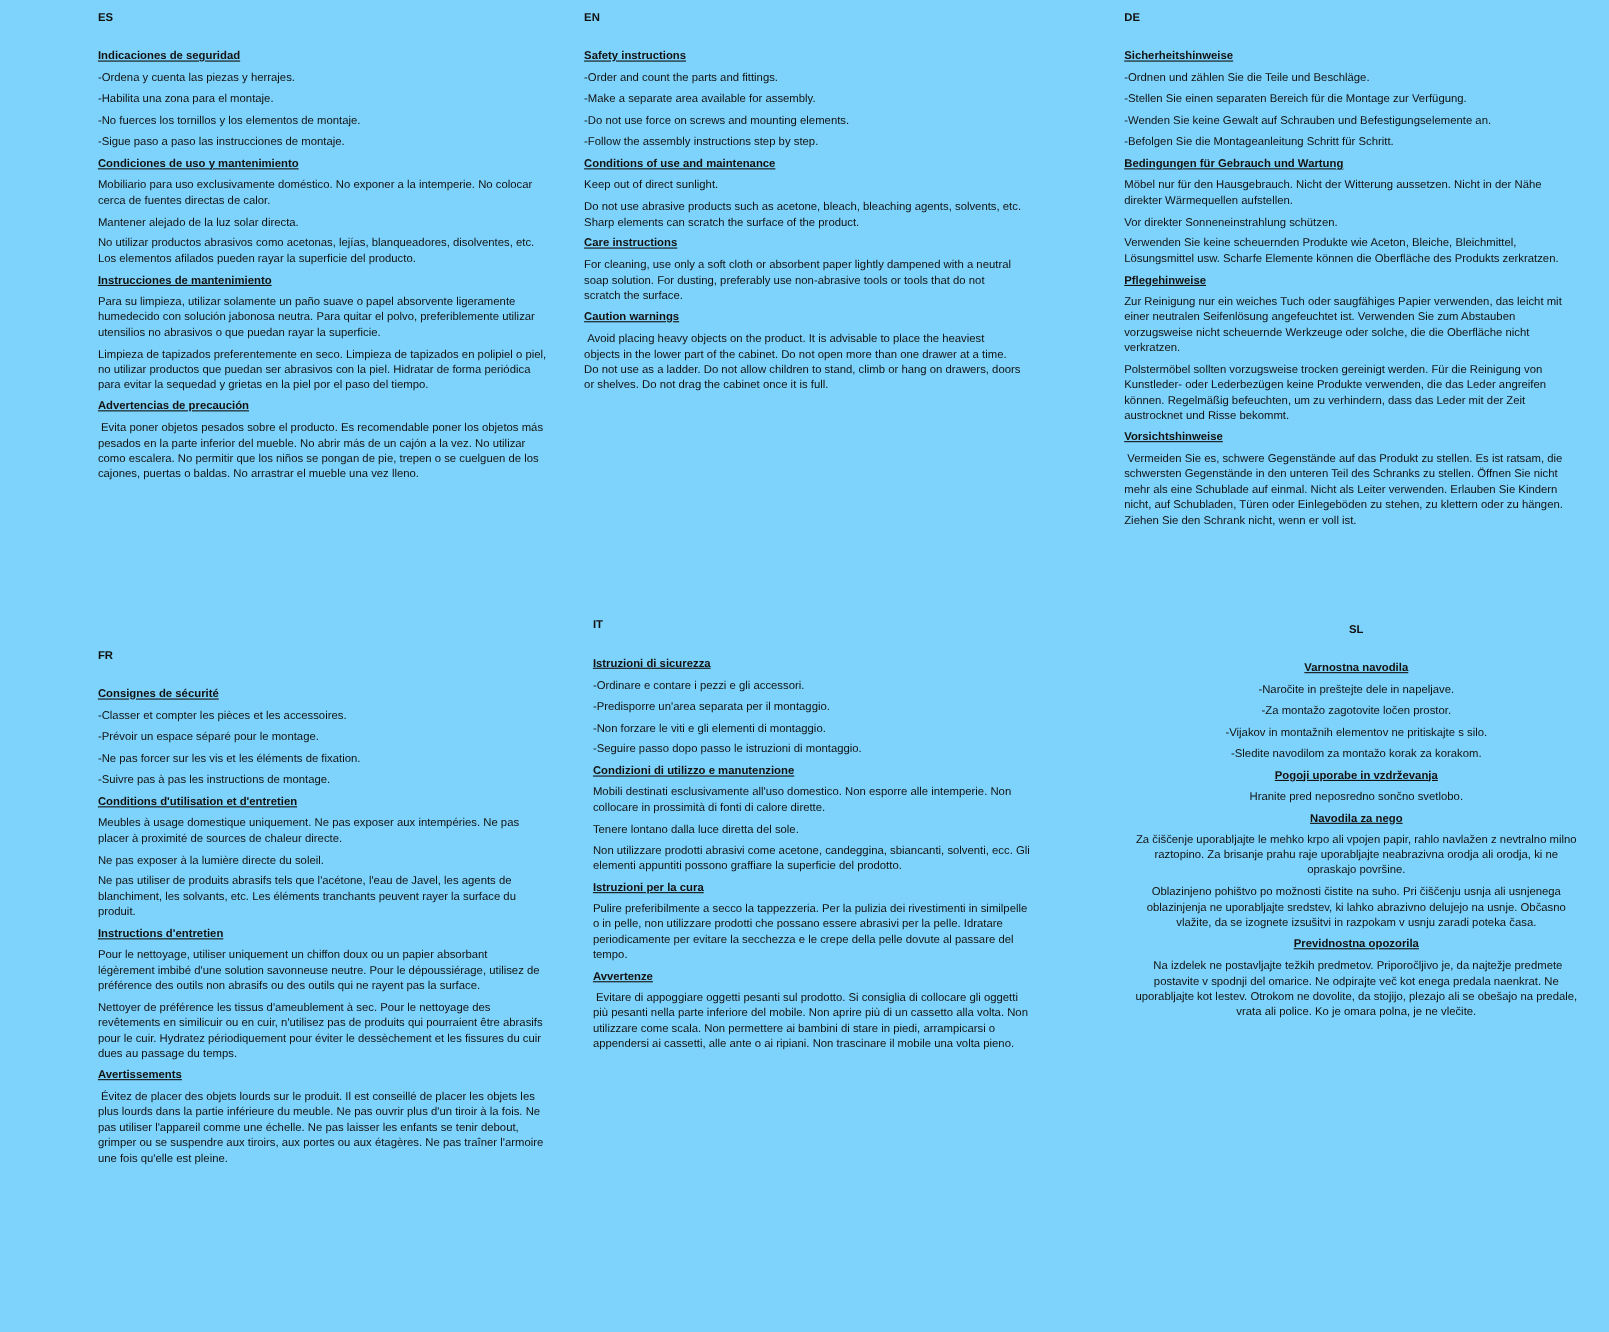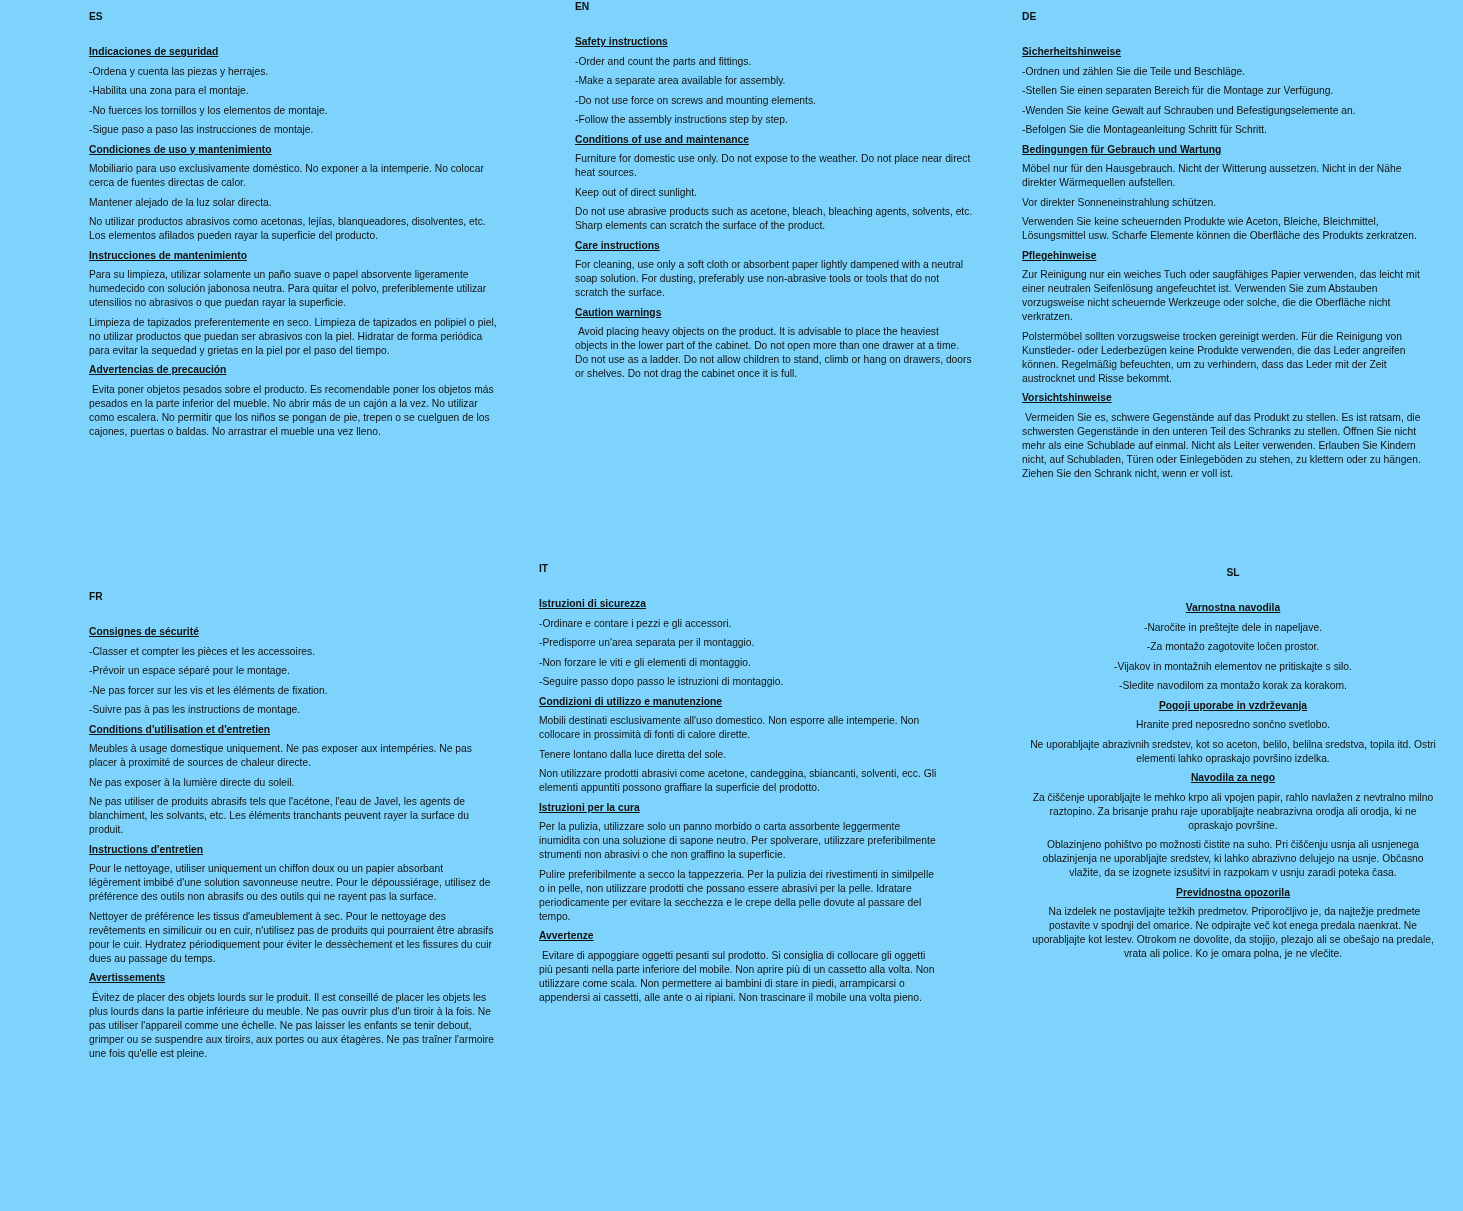--- a/index.html
+++ b/index.html
@@ -19,21 +19,21 @@
     position: absolute;
     inset: 0;
     background: #7dd3fc;
   }
   .col {
     position: absolute;
     font-size: 10.3px;
     line-height: 14px;
   }
   .col-es { left: 89px;  top: 10px;  width: 408px; }
-  .col-en { left: 531px; top: 0;  width: 398px; margin-left: 44px; }
+  .col-en { left: 531px; top: 10px;  width: 398px; }
   .col-de { left: 1022px;top: 10px;  width: 412px; }
   .col-fr { left: 89px;  top: 590px; width: 408px; }
   .col-it { left: 539px; top: 562px; width: 398px; }
   .col-sl { left: 1027px;top: 566px; width: 412px; text-align: center; }
   .lang-label {
     font-weight: bold;
     margin: 0 0 21px 0;
   }
   .blk {
     margin: 0 0 5.5px 0;
@@ -72,21 +72,20 @@
 
   <div class="col col-en">
     <div class="lang-label">EN</div>
     <div>
         <div class="blk heading">Safety instructions</div>
         <div class="blk para">-Order and count the parts and fittings.</div>
         <div class="blk para">-Make a separate area available for assembly.</div>
         <div class="blk para">-Do not use force on screws and mounting elements.</div>
         <div class="blk para">-Follow the assembly instructions step by step.</div>
         <div class="blk heading">Conditions of use and maintenance</div>
-        <div class="blk para">Furniture for domestic use only. Do not expose to the weather. Do not place near direct heat sources.</div>
         <div class="blk para">Keep out of direct sunlight.</div>
         <div class="blk para">Do not use abrasive products such as acetone, bleach, bleaching agents, solvents, etc. Sharp elements can scratch the surface of the product.</div>
         <div class="blk heading">Care instructions</div>
         <div class="blk para">For cleaning, use only a soft cloth or absorbent paper lightly dampened with a neutral soap solution. For dusting, preferably use non-abrasive tools or tools that do not scratch the surface.</div>
         <div class="blk heading">Caution warnings</div>
         <div class="blk para"> Avoid placing heavy objects on the product. It is advisable to place the heaviest objects in the lower part of the cabinet. Do not open more than one drawer at a time. Do not use as a ladder. Do not allow children to stand, climb or hang on drawers, doors or shelves. Do not drag the cabinet once it is full.</div>
       </div>
   </div>
 
   <div class="col col-de">
@@ -135,38 +134,36 @@
         <div class="blk heading">Istruzioni di sicurezza</div>
         <div class="blk para">-Ordinare e contare i pezzi e gli accessori.</div>
         <div class="blk para">-Predisporre un'area separata per il montaggio.</div>
         <div class="blk para">-Non forzare le viti e gli elementi di montaggio.</div>
         <div class="blk para">-Seguire passo dopo passo le istruzioni di montaggio.</div>
         <div class="blk heading">Condizioni di utilizzo e manutenzione</div>
         <div class="blk para">Mobili destinati esclusivamente all'uso domestico. Non esporre alle intemperie. Non collocare in prossimità di fonti di calore dirette.</div>
         <div class="blk para">Tenere lontano dalla luce diretta del sole.</div>
         <div class="blk para">Non utilizzare prodotti abrasivi come acetone, candeggina, sbiancanti, solventi, ecc. Gli elementi appuntiti possono graffiare la superficie del prodotto.</div>
         <div class="blk heading">Istruzioni per la cura</div>
-        <div class="blk para">Per la pulizia, utilizzare solo un panno morbido o carta assorbente leggermente inumidita con una soluzione di sapone neutro. Per spolverare, utilizzare preferibilmente strumenti non abrasivi o che non graffino la superficie.</div>
         <div class="blk para">Pulire preferibilmente a secco la tappezzeria. Per la pulizia dei rivestimenti in similpelle o in pelle, non utilizzare prodotti che possano essere abrasivi per la pelle. Idratare periodicamente per evitare la secchezza e le crepe della pelle dovute al passare del tempo.</div>
         <div class="blk heading">Avvertenze</div>
         <div class="blk para"> Evitare di appoggiare oggetti pesanti sul prodotto. Si consiglia di collocare gli oggetti più pesanti nella parte inferiore del mobile. Non aprire più di un cassetto alla volta. Non utilizzare come scala. Non permettere ai bambini di stare in piedi, arrampicarsi o appendersi ai cassetti, alle ante o ai ripiani. Non trascinare il mobile una volta pieno.</div>
       </div>
   </div>
 
   <div class="col col-sl">
     <div class="lang-label">SL</div>
     <div>
         <div class="blk heading">Varnostna navodila</div>
         <div class="blk para">-Naročite in preštejte dele in napeljave.</div>
         <div class="blk para">-Za montažo zagotovite ločen prostor.</div>
         <div class="blk para">-Vijakov in montažnih elementov ne pritiskajte s silo.</div>
         <div class="blk para">-Sledite navodilom za montažo korak za korakom.</div>
         <div class="blk heading">Pogoji uporabe in vzdrževanja</div>
         <div class="blk para">Hranite pred neposredno sončno svetlobo.</div>
-        <div class="blk para">Ne uporabljajte abrazivnih sredstev, kot so aceton, belilo, belilna sredstva, topila itd. Ostri elementi lahko opraskajo površino izdelka.</div>
         <div class="blk heading">Navodila za nego</div>
         <div class="blk para">Za čiščenje uporabljajte le mehko krpo ali vpojen papir, rahlo navlažen z nevtralno milno raztopino. Za brisanje prahu raje uporabljajte neabrazivna orodja ali orodja, ki ne opraskajo površine.</div>
         <div class="blk para">Oblazinjeno pohištvo po možnosti čistite na suho. Pri čiščenju usnja ali usnjenega oblazinjenja ne uporabljajte sredstev, ki lahko abrazivno delujejo na usnje. Občasno vlažite, da se izognete izsušitvi in razpokam v usnju zaradi poteka časa.</div>
         <div class="blk heading">Previdnostna opozorila</div>
         <div class="blk para"> Na izdelek ne postavljajte težkih predmetov. Priporočljivo je, da najtežje predmete postavite v spodnji del omarice. Ne odpirajte več kot enega predala naenkrat. Ne uporabljajte kot lestev. Otrokom ne dovolite, da stojijo, plezajo ali se obešajo na predale, vrata ali police. Ko je omara polna, je ne vlečite.</div>
       </div>
   </div>
 
 </div>
 

